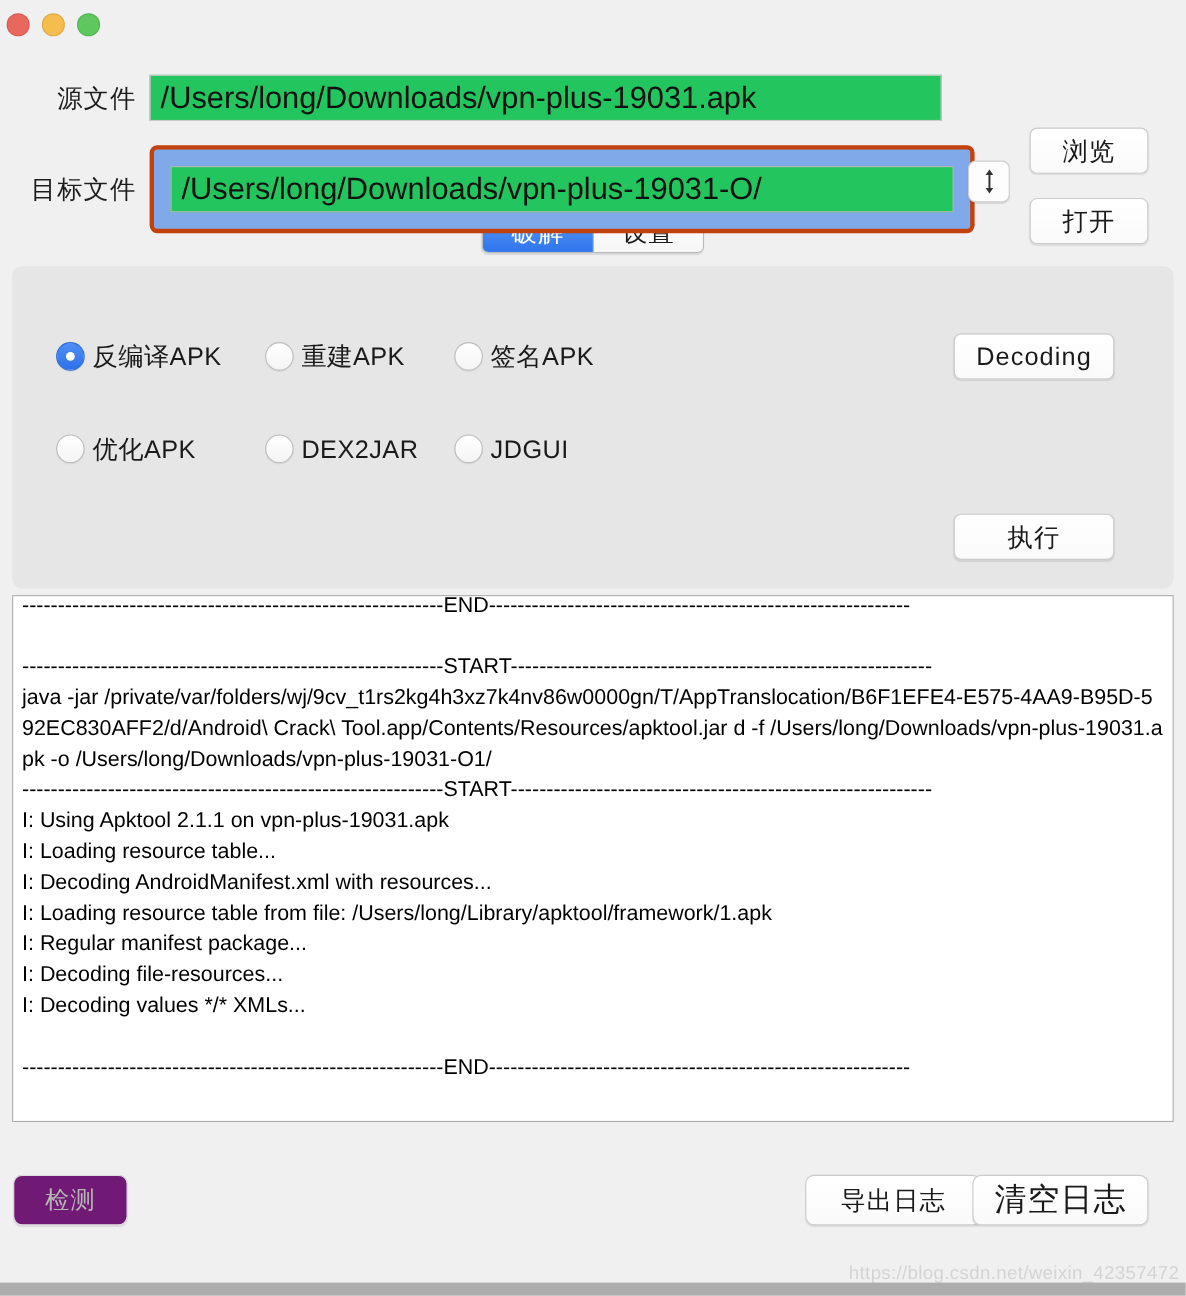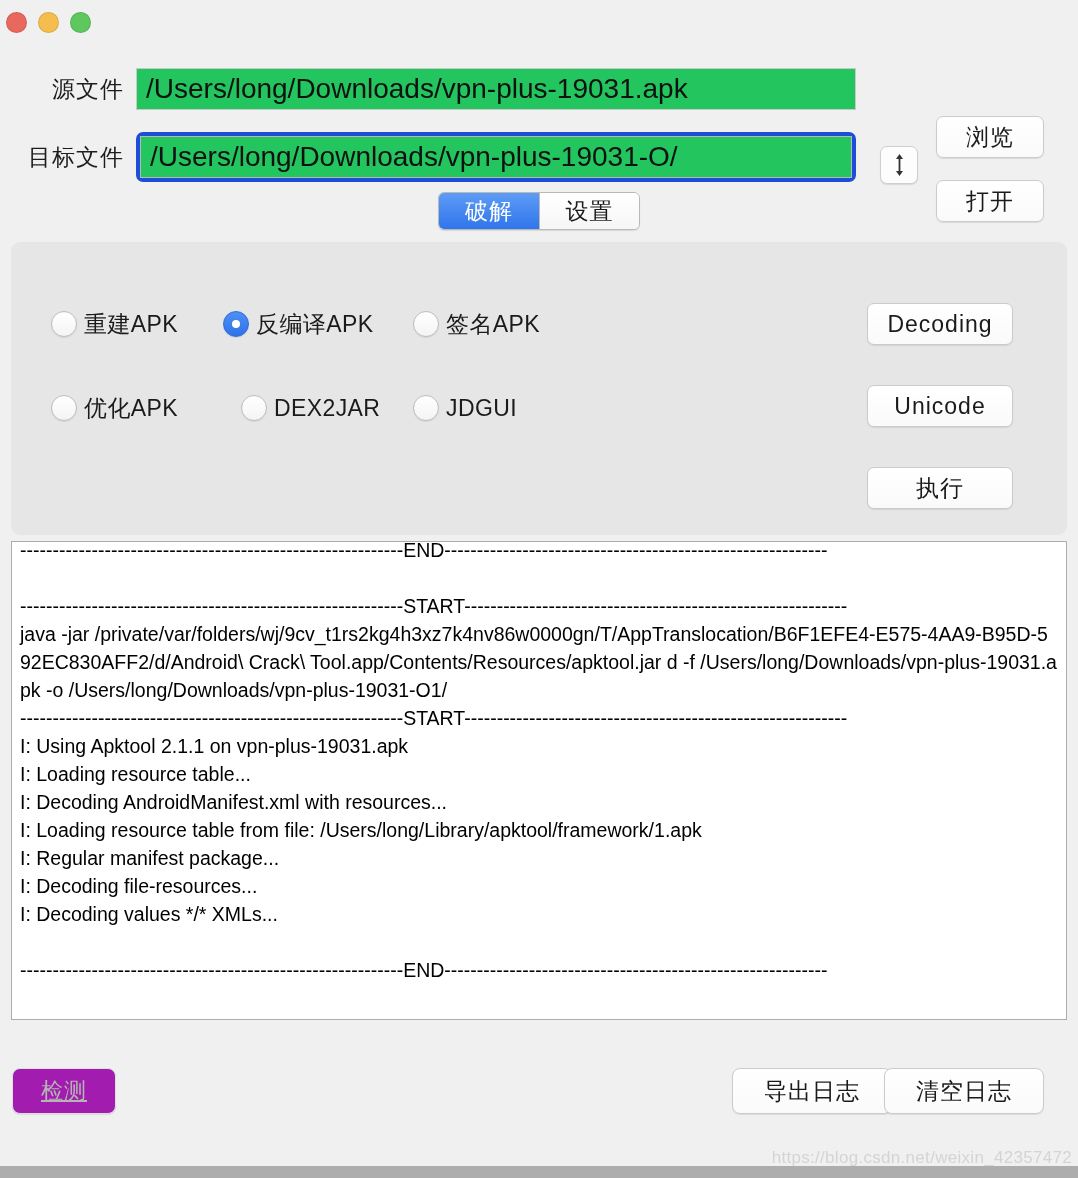--- a/index.html
+++ b/index.html
@@ -67,23 +67,23 @@
     background: #22c55e;
     border: 1px solid #C8C8C8;
     font-size: 28px;
     color: #111;
     padding: 0 9px;
     font-family: "Liberation Sans", sans-serif;
     outline: none;
     border-radius: 0;
   }
   .field-wrap.focused {
-    border: 4px solid #1d4ed8;
+    border: 4px solid #c2410c;
     border-radius: 7px;
-    padding: 0;
+    padding: 15px;
     background: #7FA9E8;
     display: inline-block;
     line-height: 0;
   }
   .field-wrap.focused .text-field {
     width: 712px;
     border: 1px solid #B8B8B8;
   }
 
   
@@ -107,24 +107,23 @@
     border-radius: 7px;
     box-shadow: 0 1px 1px rgba(0,0,0,.09);
     font-family: "Liberation Sans", sans-serif;
     font-size: 23px;
     color: #1a1a1a;
     cursor: pointer;
     letter-spacing: 1px;
   }
   .btn.disabled {
     color: #B5B5B5;
-    background: #a21caf;
+    background: #701a75;
     border-color: #DEDEDE;
     cursor: default;
-    text-decoration: underline;
   }
   .top-btn {
     position: absolute;
     left: 936px;
     width: 108px;
     height: 42px;
   }
   .top-btn.browse { top: 72px; }
   .top-btn.open   { top: 136px; }
 
@@ -255,21 +254,21 @@
     top: 1068px;
     height: 56px;
   }
   .bottom-btn {
     position: absolute;
     height: 46px;
     border-radius: 8px;
   }
   .bottom-btn.detect { left: 12px; width: 104px; font-size: 22px; }
   .bottom-btn.export { left: 688px; width: 160px; font-size: 23px; margin-left: 44px; }
-  .bottom-btn.clear  { left: 884px; width: 160px; font-size: 23px; }
+  .bottom-btn.clear  { left: 884px; width: 160px; font-size: 29px; }
 
   
   .watermark {
     position: absolute;
     right: 6px;
     top: 1148px;
     font-size: 17px;
     color: #D4D4D4;
     letter-spacing: .3px;
     user-select: none;
@@ -323,28 +322,28 @@
     <div class="tab active">破解</div>
     <div class="tab inactive">设置</div>
   </div>
 </div>
 
 <div class="panel">
 
   <div class="opt-grid">
 
     <div class="opt-row">
-      <div class="opt c2">
-        <span class="radio"></span>
-        <span class="opt-label">重建APK</span>
-      </div>
       <div class="opt c1">
         <span class="radio checked"></span>
         <span class="opt-label">反编译APK</span>
       </div>
+      <div class="opt c2">
+        <span class="radio"></span>
+        <span class="opt-label">重建APK</span>
+      </div>
       <div class="opt c3">
         <span class="radio"></span>
         <span class="opt-label">签名APK</span>
       </div>
     </div>
 
     <div class="opt-row">
       <div class="opt c1">
         <span class="radio"></span>
         <span class="opt-label">优化APK</span>
@@ -356,21 +355,20 @@
       <div class="opt c3">
         <span class="radio"></span>
         <span class="opt-label">JDGUI</span>
       </div>
     </div>
 
 
   </div>
 
   <button class="btn panel-btn b1">Decoding</button>
-  <button class="btn panel-btn b2">Unicode</button>
   <button class="btn panel-btn b3">执行</button>
 </div>
 
 <div class="log-area">
   <div class="log-text">-----------------------------------------------------------END-----------------------------------------------------------
 
 -----------------------------------------------------------START-----------------------------------------------------------
 java -jar /private/var/folders/wj/9cv_t1rs2kg4h3xz7k4nv86w0000gn/T/AppTranslocation/B6F1EFE4-E575-4AA9-B95D-592EC830AFF2/d/Android\ Crack\ Tool.app/Contents/Resources/apktool.jar d -f /Users/long/Downloads/vpn-plus-19031.apk -o /Users/long/Downloads/vpn-plus-19031-O1/
 -----------------------------------------------------------START-----------------------------------------------------------
 I: Using Apktool 2.1.1 on vpn-plus-19031.apk

